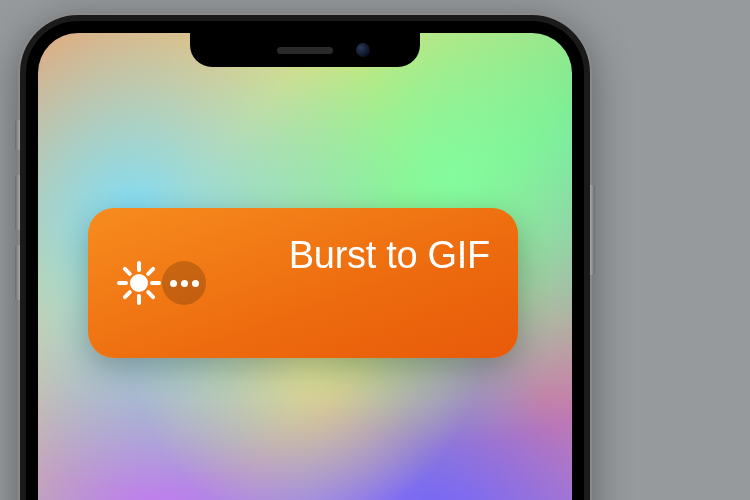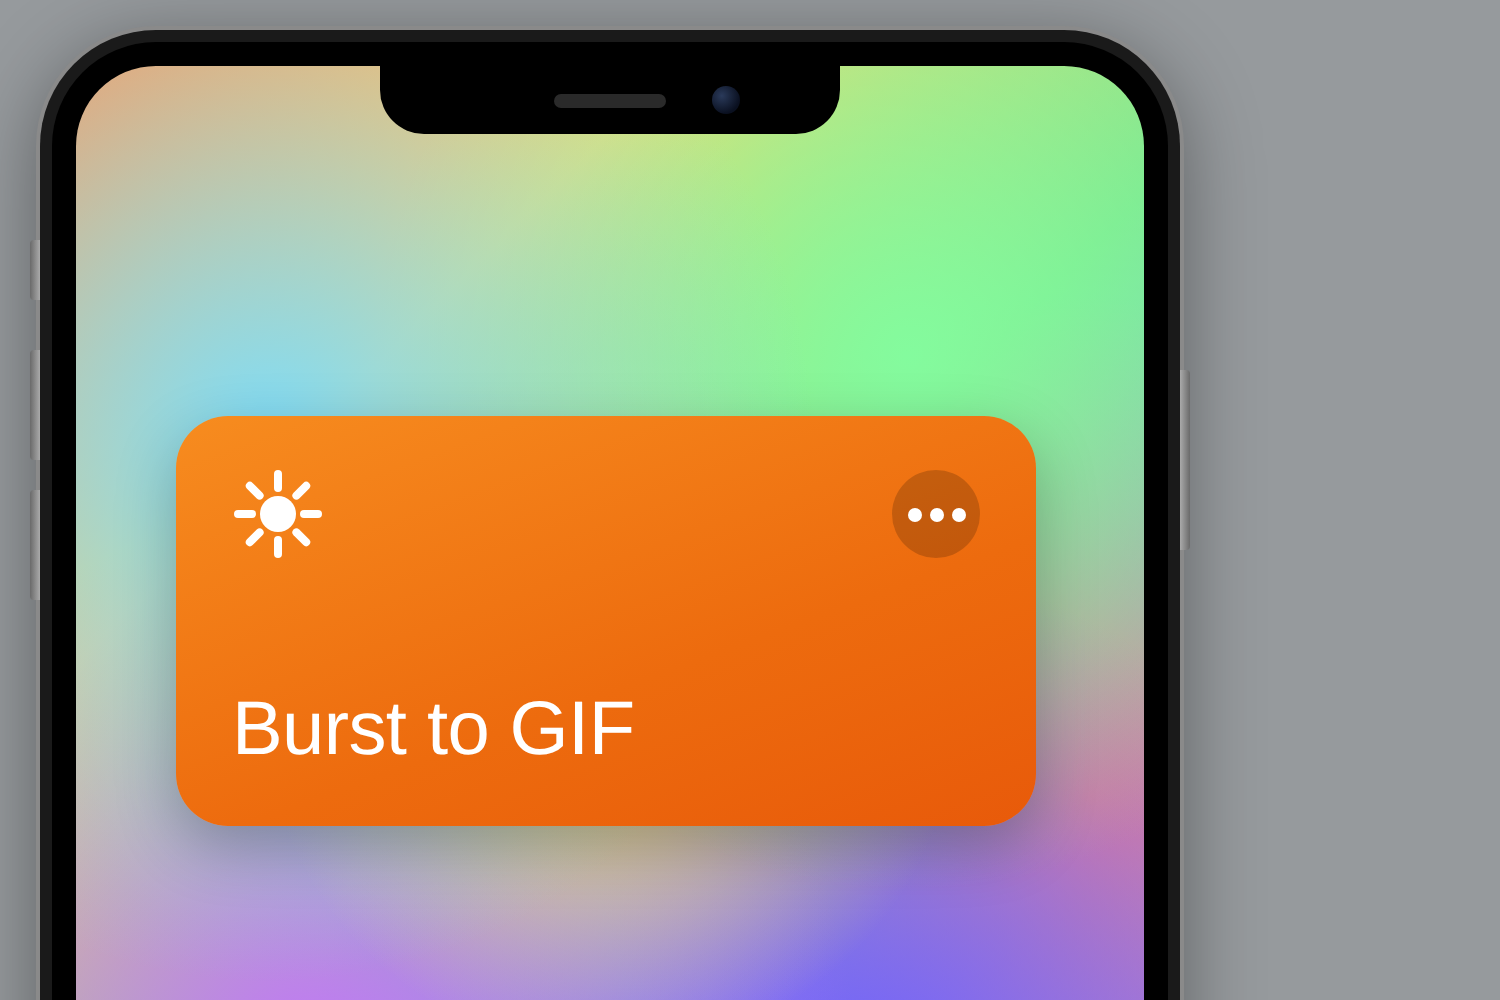--- a/index.html
+++ b/index.html
@@ -109,26 +109,26 @@
       border-radius: 50%;
       position: absolute;
       right: 50px;
       top: 10px;
     }
     .shortcut-card {
       position: absolute;
       left: 50px;
       top: 175px;
       width: 430px;
-      height: 205px;
+      height: 150px;
       background: linear-gradient(160deg, #f78c1f 0%, #ed6b0e 60%, #e85a0a 100%);
       border-radius: 26px;
       padding: 26px 28px;
       display: flex;
-      flex-direction: column;
+      flex-direction: row;
       justify-content: space-between;
       box-shadow: 0 10px 30px rgba(0,0,0,0.25);
       cursor: pointer;
     }
     .card-header {
       display: flex;
       justify-content: space-between;
       align-items: center;
     }
     .sun-icon {

